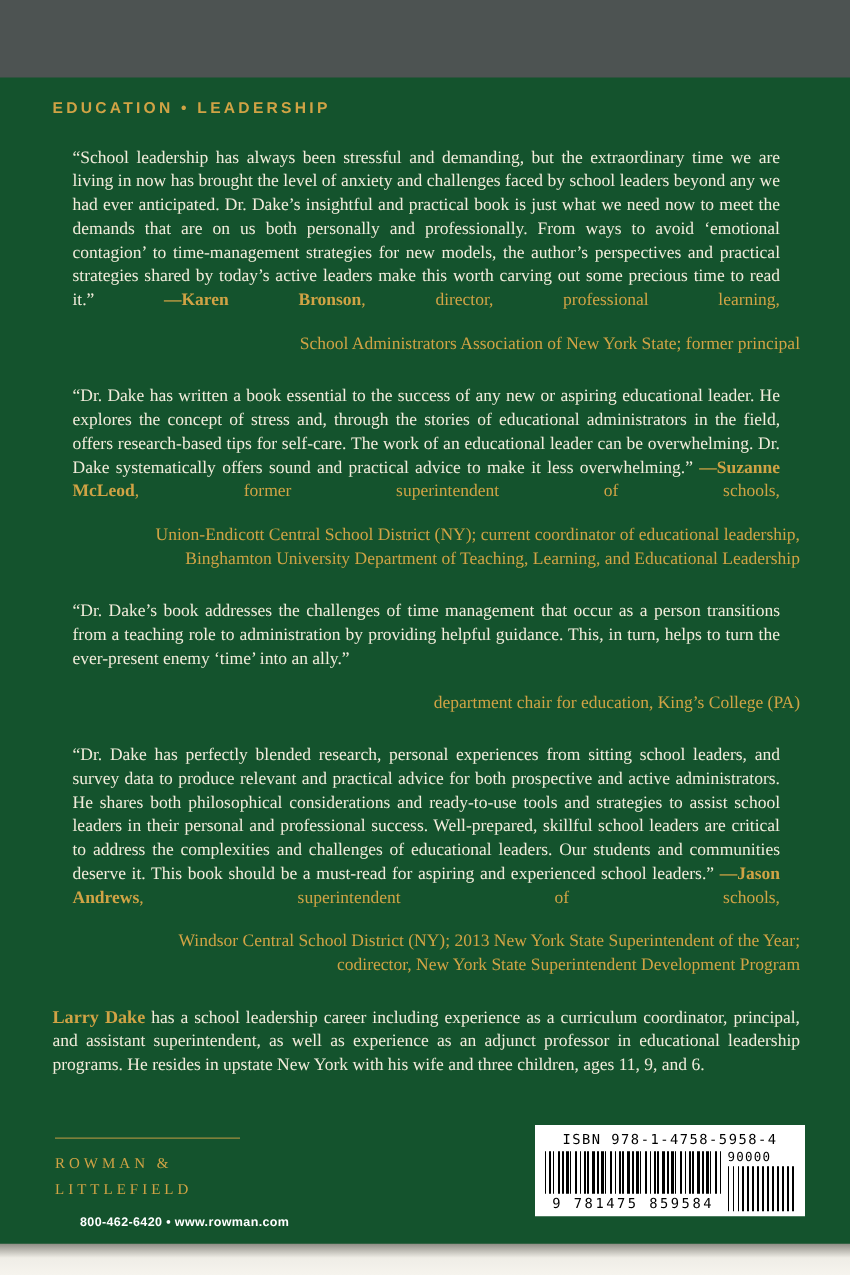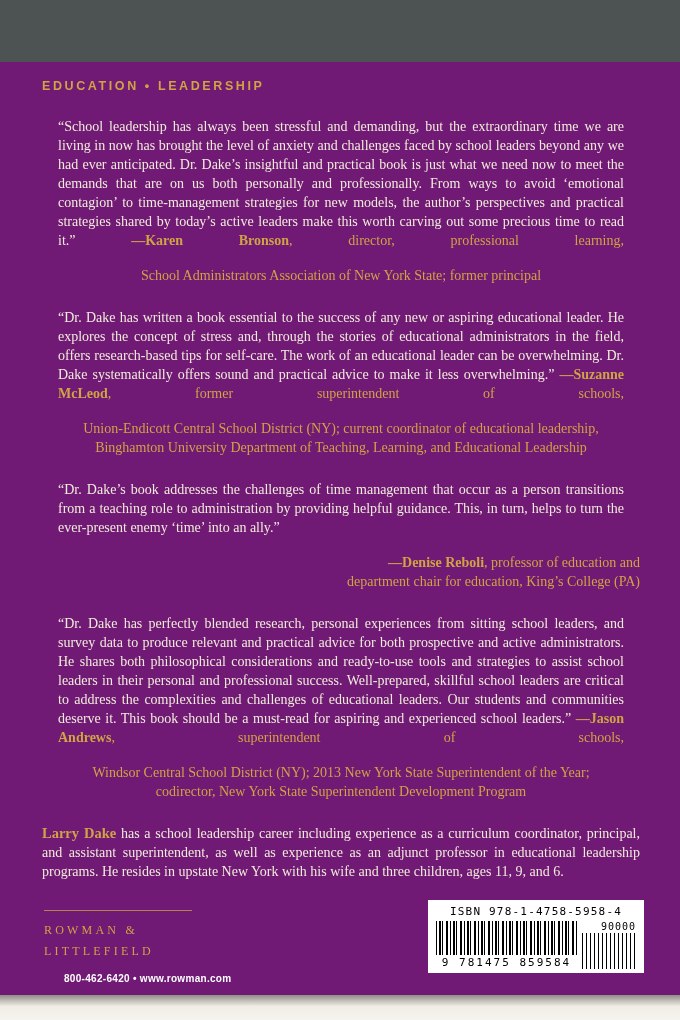--- a/index.html
+++ b/index.html
@@ -1,19 +1,19 @@
 <!DOCTYPE html>
 <html><head>
 <meta charset="utf-8">
 <style>
   html,body{margin:0;padding:0;background:#1d1e1e;}
   .cover{
     position:relative;
     width:680px;height:1020px;
-    background:#701a75;
+    background:#14532d;
     overflow:hidden;
     font-family:"Liberation Serif", serif;
   }
   .top-band{
     position:absolute;top:0;left:0;right:0;height:62px;
     background:#4d5352;
   }
   .content{
     position:absolute;top:62px;left:42px;right:40px;
   }
@@ -34,21 +34,21 @@
     text-align:justify;
   }
   .justify-last{text-align-last:justify;}
   .attr-name{color:#d0a345;font-weight:bold;}
   .attr-rest{color:#d0a345;}
   .credit{
     color:#d0a345;
     font-size:14px;
     line-height:19px;
   }
-  .credit.center{text-align:center;}
+  .credit.center{text-align:right;}
   .credit.right{text-align:right;}
   .bio{
     margin:4px 0 0 0;
     color:#f2ecdb;
     font-size:14px;
     line-height:19px;
     text-align:justify;
   }
   .bio .attr-name{font-size:14.5px;}
   
@@ -87,21 +87,21 @@
       #000 0 1px,#fff 1px 3px,#000 3px 5px,#fff 5px 6px,
       #000 6px 7px,#fff 7px 10px,#000 10px 12px,#fff 12px 14px);
   }
   .main-num{
     font-family:"DejaVu Sans Mono", monospace;
     color:#000;font-size:11px;letter-spacing:2px;text-align:center;margin-top:1px;
   }
   .addon-col{width:54px;margin-left:5px;display:flex;flex-direction:column;}
   .addon-num{
     font-family:"DejaVu Sans Mono", monospace;
-    color:#000;font-size:10px;text-align:right;letter-spacing:1px;
+    color:#000;font-size:10px;text-align:left;letter-spacing:1px;
   }
   .addon-bars{
     flex:1;margin-top:1px;
     background:repeating-linear-gradient(90deg,
       #000 0 1px,#fff 1px 4px,#000 4px 5px,#fff 5px 8px,#000 8px 9px,#fff 9px 12px);
   }
   .cover-credit{
     position:absolute;right:36px;bottom:13px;
     color:#ffffff;
     font-family:"Liberation Sans", sans-serif;
@@ -127,21 +127,20 @@
     </div>
 
     <div class="quote">
       <p class="quote-text justify-last"><span>“Dr. Dake has written a book essential to the success of any new or aspiring educational leader. He explores the concept of stress and, through the stories of educational administrators in the field, offers research-based tips for self-care. The work of an educational leader can be overwhelming. Dr. Dake systematically offers sound and practical advice to make it less overwhelming.” </span><span class="attr-name">—Suzanne McLeod</span><span class="attr-rest">, former superintendent of schools,</span></p>
       <div class="credit center">Union-Endicott Central School District (NY); current coordinator of educational leadership,</div>
       <div class="credit center">Binghamton University Department of Teaching, Learning, and Educational Leadership</div>
     </div>
 
     <div class="quote">
       <p class="quote-text"><span>“Dr. Dake’s book addresses the challenges of time management that occur as a person transitions from a teaching role to administration by providing helpful guidance. This, in turn, helps to turn the ever-present enemy ‘time’ into an ally.”</span></p>
-      <div class="credit right"><span class="attr-name">—Denise Reboli</span><span class="attr-rest">, professor of education and</span></div>
       <div class="credit right">department chair for education, King’s College (PA)</div>
     </div>
 
     <div class="quote">
       <p class="quote-text justify-last"><span>“Dr. Dake has perfectly blended research, personal experiences from sitting school leaders, and survey data to produce relevant and practical advice for both prospective and active administrators. He shares both philosophical considerations and ready-to-use tools and strategies to assist school leaders in their personal and professional success. Well-prepared, skillful school leaders are critical to address the complexities and challenges of educational leaders. Our students and communities deserve it. This book should be a must-read for aspiring and experienced school leaders.” </span><span class="attr-name">—Jason Andrews</span><span class="attr-rest">, superintendent of schools,</span></p>
       <div class="credit center">Windsor Central School District (NY); 2013 New York State Superintendent of the Year;</div>
       <div class="credit center">codirector, New York State Superintendent Development Program</div>
     </div>
 
     <p class="bio"><span class="attr-name">Larry Dake</span><span> has a school leadership career including experience as a curriculum coordinator, principal, and assistant superintendent, as well as experience as an adjunct professor in educational leadership programs. He resides in upstate New York with his wife and three children, ages 11, 9, and 6.</span></p>

